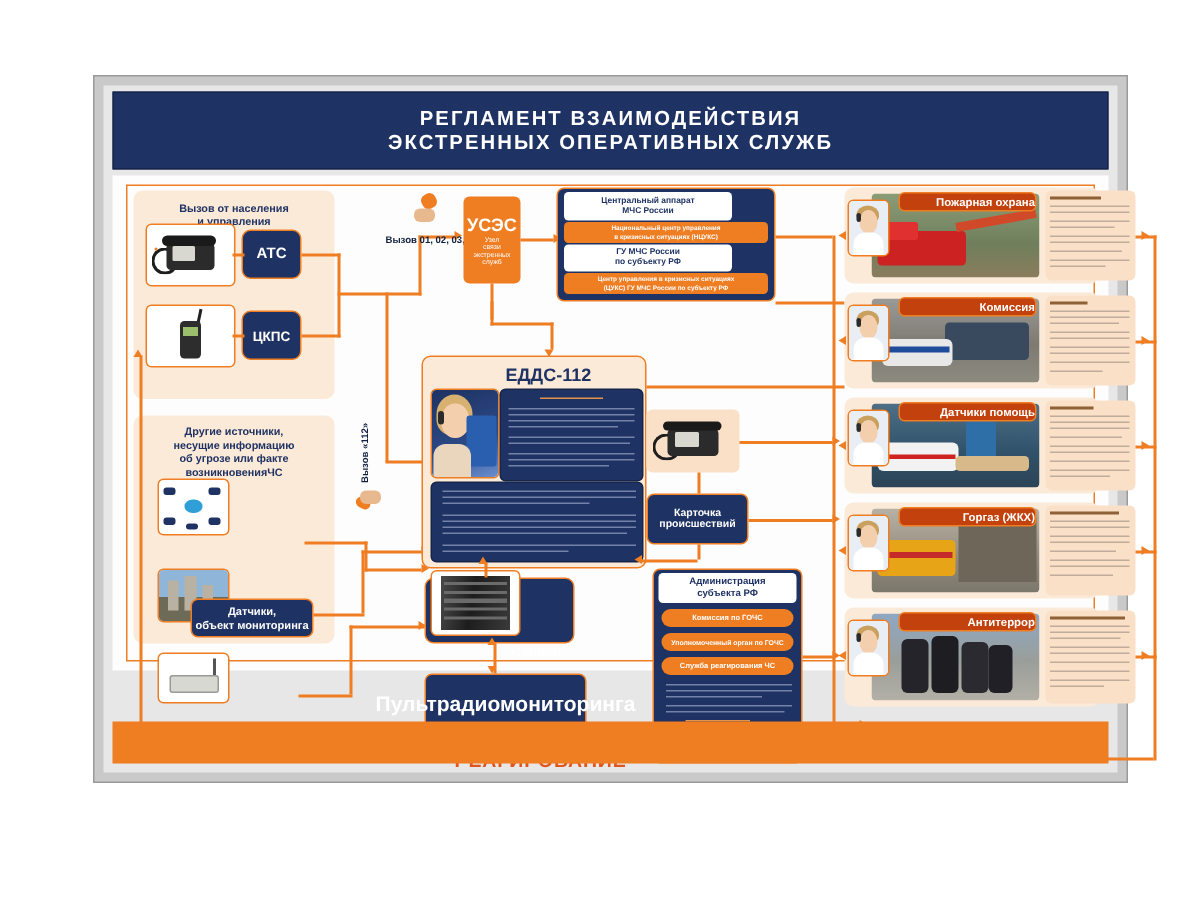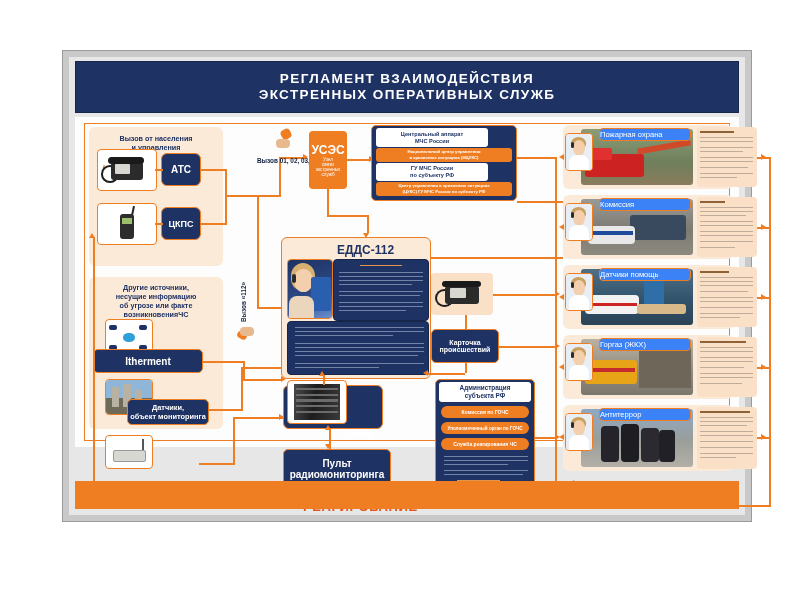--- a/index.html
+++ b/index.html
@@ -90,22 +90,22 @@
   
   .photo{position:absolute;overflow:hidden;}
   .sky{position:absolute;left:0;top:0;width:100%;height:100%;}
   .txtpanel{position:absolute;background:#fbe0c8;border-radius:4px;overflow:hidden;}
   .tline{position:absolute;left:5%;height:1.05px;background:#9a8d80;opacity:.62;}
   .tline.h{background:#7a4a1d;height:1.5px;opacity:.85;}
   .bluetxt{position:absolute;background:#1e3263;border-radius:4px;overflow:hidden;border:1px solid #16254a;}
   .bline{position:absolute;left:5%;height:1.05px;background:#b9c6e2;opacity:.55;}
   .bline.h{background:#ef9a49;height:1.4px;opacity:.95;}
 
-  .svc-title{position:absolute;background:#3b82f6;border:1.1px solid #ef7d22;border-radius:4px;
-             color:#fff;font-weight:normal;display:flex;align-items:center;justify-content:flex-start;
+  .svc-title{position:absolute;background:#c2410c;border:1.1px solid #ef7d22;border-radius:4px;
+             color:#fff;font-weight:bold;display:flex;align-items:center;justify-content:flex-end;
              font-size:7.6px;box-sizing:border-box;z-index:6;}
 
   .hand{position:absolute;}
   .hand .palm{position:absolute;left:18%;top:40%;width:56%;height:40%;background:#e8b98e;border-radius:4px;}
   .hand .hs{position:absolute;left:38%;top:2%;width:40%;height:42%;background:#ef7d22;border-radius:4px;transform:rotate(-28deg);}
   .hand .hs2{position:absolute;left:6%;top:62%;width:40%;height:30%;background:#ef7d22;border-radius:4px;transform:rotate(28deg);}
 
   .reag{position:absolute;color:#e0561c;font-weight:bold;font-size:13px;letter-spacing:.6px;}
   .eddstitle{position:absolute;color:#1e3263;font-weight:bold;font-size:12px;}
   .servlbl{position:absolute;color:#fff;font-weight:bold;font-size:9px;}
@@ -188,23 +188,20 @@
         <div class="whitecard dev" style="left:28px;top:48px;width:0;height:0;"></div>
 
         <div class="whitecard dev" style="left:30px;top:202px;width:48px;height:38px;">
           <div class="net-hub"></div>
           <div class="net-node" style="left:6%;top:14%;"></div>
           <div class="net-node" style="left:72%;top:14%;"></div>
           <div class="net-node" style="left:6%;top:70%;"></div>
           <div class="net-node" style="left:72%;top:70%;"></div>
           <div class="net-node" style="left:40%;top:80%;"></div>
         </div>
-        <div class="navy" style="left:18px;top:232px;width:110px;height:24px;font-size:10px;">
-          <span>Itherment</span>
-        </div>
 
         <div class="whitecard dev" style="left:30px;top:262px;width:48px;height:36px;">
           <div class="fac-sky"></div>
           <div class="fac-gr"></div>
           <div class="fac-t" style="left:14%;top:22%;width:14%;height:58%;"></div>
           <div class="fac-t" style="left:36%;top:12%;width:18%;height:68%;"></div>
           <div class="fac-t" style="left:62%;top:30%;width:16%;height:50%;"></div>
         </div>
         <div class="navy" style="left:52px;top:282px;width:82px;height:26px;font-size:7.4px;flex-direction:column;">
           <span>Датчики,</span>
@@ -311,21 +308,21 @@
           <div class="srv-slot" style="top:30%;"></div>
           <div class="srv-slot" style="top:44%;"></div>
           <div class="srv-slot" style="top:58%;"></div>
           <div class="srv-slot" style="top:72%;"></div>
         </div>
         <div class="servlbl" style="left:266px;top:296px;margin-top:16px;">Сервер</div>
 
         <div class="vline" style="left:248px;top:258px;height:10px;"></div>
         <div class="arr-u" style="left:244px;top:254px;"></div>
 
-        <div class="navy" style="left:208px;top:332px;width:108px;height:40px;flex-direction:column;font-size:10px;">
+        <div class="navy" style="left:208px;top:332px;width:108px;height:40px;flex-direction:row;font-size:14px;">
           <span>Пульт</span>
           <span>радиомониторинга</span>
         </div>
         <div class="vline" style="left:254px;top:312px;height:20px;"></div>
         <div class="arr-u" style="left:250px;top:308px;"></div>
         <div class="arr-d" style="left:250px;top:327px;"></div>
         <div class="hline" style="left:158px;top:300px;width:50px;"></div>
         <div class="arr-r" style="left:204px;top:297px;"></div>
 
         <div class="reag" style="left:228px;top:382px;">РЕАГИРОВАНИЕ</div>

